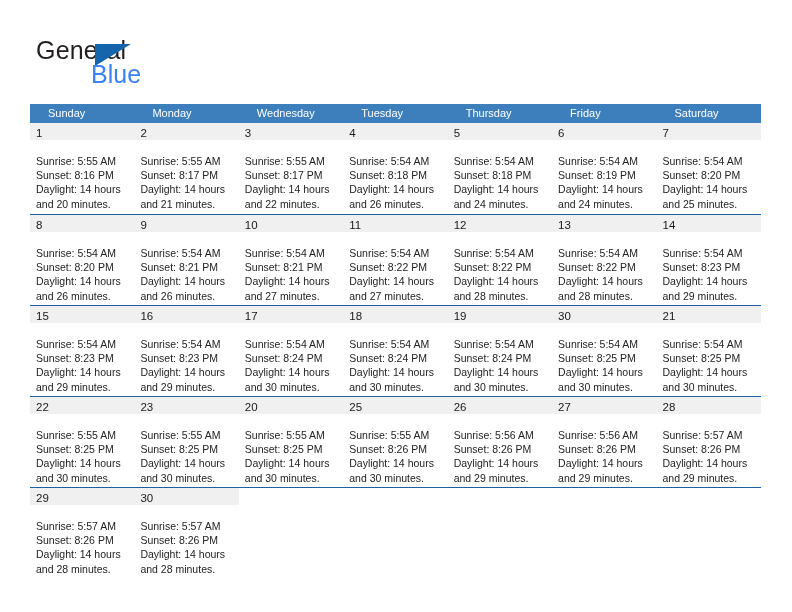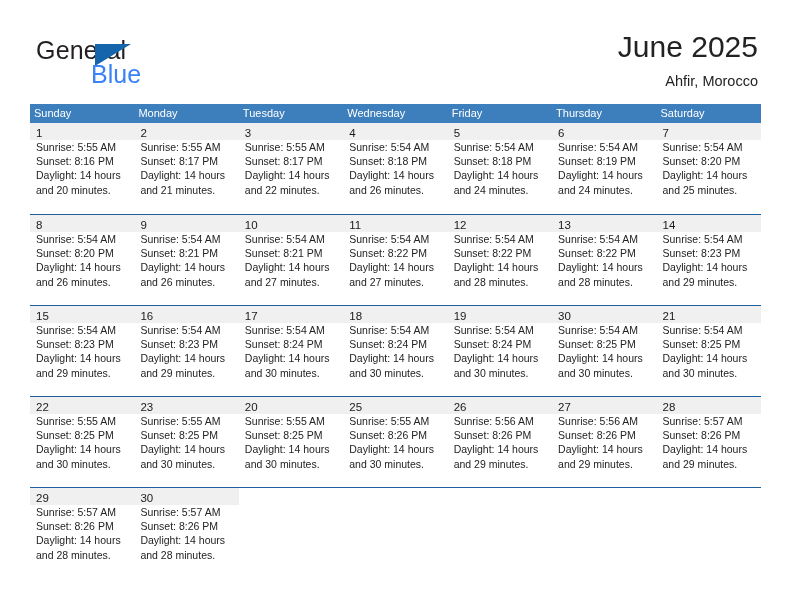--- a/index.html
+++ b/index.html
@@ -96,21 +96,21 @@
     width: 731px;
     height: 19px;
     background: #3d7ebd;
   }
   .dow-cell {
     flex: 0 0 104.43px;
     width: 104.43px;
     color: #ffffff;
     font-size: 11px;
     line-height: 19px;
-    padding-left: 4px;
+    padding-left: 18px;
     box-sizing: border-box;
     font-family: "Liberation Sans", sans-serif;
   }
 
   .week-row {
     display: flex;
     width: 731px;
     height: 91px;
     border-top: 1.6px solid #1f5fa0;
     box-sizing: border-box;
@@ -130,21 +130,21 @@
     padding-left: 6px;
     box-sizing: border-box;
   }
   .daynum {
     font-size: 11.5px;
     line-height: 17px;
     color: #1a1a1a;
     font-family: "Liberation Sans", sans-serif;
   }
   .day-body {
-    padding: 0 4px 0 6px;
+    padding: 14px 4px 0 6px;
     box-sizing: border-box;
   }
   .day-line {
     font-size: 10.5px;
     line-height: 14.2px;
     color: #232323;
     white-space: nowrap;
     font-family: "Liberation Sans", sans-serif;
   }
 </style>
@@ -154,36 +154,32 @@
 <div class="page">
 
   <div class="header">
 
     <div class="brand">
       <span class="brand-general">General</span>
       <span class="brand-triangle"></span>
       <span class="brand-blue">Blue</span>
     </div>
 
-    <div class="title-block">
-      <div class="cal-title">June 2025</div>
-      <div class="cal-subtitle">Ahfir, Morocco</div>
-    </div>
 
   </div>
 
   <div class="calendar">
 
     <div class="dow-row">
       <div class="dow-cell">Sunday</div>
       <div class="dow-cell">Monday</div>
+      <div class="dow-cell">Wednesday</div>
       <div class="dow-cell">Tuesday</div>
-      <div class="dow-cell">Wednesday</div>
+      <div class="dow-cell">Thursday</div>
       <div class="dow-cell">Friday</div>
-      <div class="dow-cell">Thursday</div>
       <div class="dow-cell">Saturday</div>
     </div>
 
     <div id="weeks-container">
         <div class="week-row first">
           <div class="day-cell">
             <div class="daynum-band"><span class="daynum">1</span></div>
             <div class="day-body">
               <div class="day-line">Sunrise: 5:55 AM</div>
               <div class="day-line">Sunset: 8:16 PM</div>

